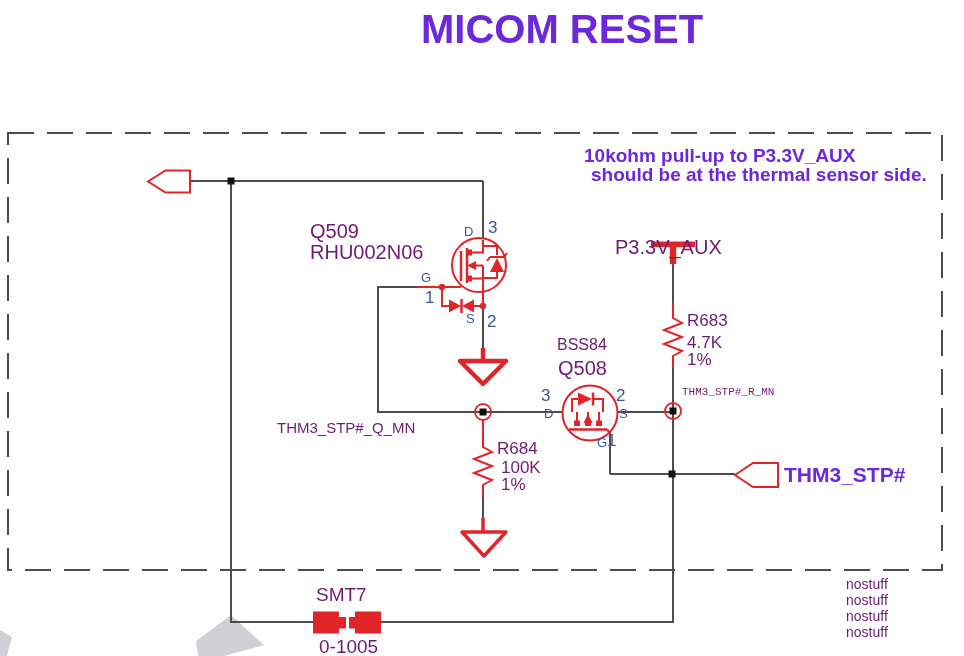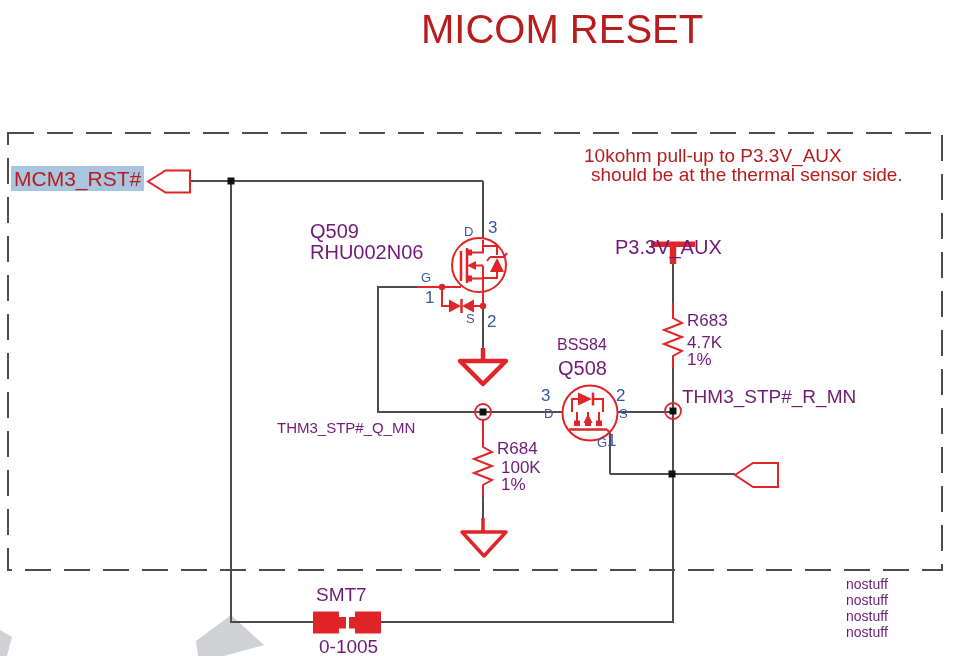--- a/index.html
+++ b/index.html
@@ -1,20 +1,20 @@
 <!DOCTYPE html>
 <html><head>
 <meta charset="utf-8">
 <style>
   html,body{margin:0;padding:0;background:#fff;}
   #stage{position:relative;width:964px;height:656px;background:#ffffff;overflow:hidden;
          font-family:"Liberation Sans",sans-serif;}
   #stage svg{position:absolute;left:0;top:0;}
   .lbl{position:absolute;white-space:nowrap;line-height:1;font-family:"Liberation Sans",sans-serif;}
-  .blk{color:#b91c1c;}
+  .blk{color:#6d28d9;font-weight:bold;}
   .red{color:#701a75;}
   .blue{color:#3a57a7;}
   .hl{background:#a9c6e0;padding:2px 3px;}
 </style>
 </head>
 <body>
 
 <div id="stage">
 
 <svg width="964" height="656" viewBox="0 0 964 656">
@@ -120,23 +120,23 @@
     <circle cx="673" cy="411" r="8" fill="none" stroke="#e02529" stroke-width="1.8"></circle>
     <rect x="669.5" y="407.5" width="7" height="7" fill="#111111"></rect>
   </g>
 </svg>
 
 <div class="lbl blk" style="left:421px;top:9px;font-size:40px;">MICOM RESET</div>
 
 <div class="lbl blk" style="left:584px;top:146px;font-size:19px;">10kohm pull-up to P3.3V_AUX</div>
 <div class="lbl blk" style="left:591px;top:165px;font-size:19px;">should be at the thermal sensor side.</div>
 
-<div class="lbl blk hl" style="left:11px;top:166px;font-size:21px;">MCM3_RST#</div>
+<div class="lbl blk" style="left:784px;top:464px;font-size:21px;">THM3_STP#</div>
 <div class="lbl red" style="left:615px;top:216px;font-size:20px;margin-top:21px;">P3.3V_AUX</div>
-<div class="lbl red" style="left:682px;top:387px;font-size:19px;">THM3_STP#_R_MN</div>
+<div class="lbl red" style="left:682px;top:387px;font-size:11px;font-family:Liberation Mono, monospace;">THM3_STP#_R_MN</div>
 <div class="lbl red" style="left:277px;top:420px;font-size:15px;">THM3_STP#_Q_MN</div>
 
 <div class="lbl red" style="left:310px;top:221px;font-size:20px;">Q509</div>
 <div class="lbl red" style="left:310px;top:242px;font-size:20px;">RHU002N06</div>
 <div class="lbl red" style="left:557px;top:337px;font-size:16px;">BSS84</div>
 <div class="lbl red" style="left:558px;top:358px;font-size:20px;">Q508</div>
 
 <div class="lbl red" style="left:687px;top:312px;font-size:17px;">R683</div>
 <div class="lbl red" style="left:687px;top:334px;font-size:17px;">4.7K</div>
 <div class="lbl red" style="left:687px;top:351px;font-size:17px;">1%</div>

